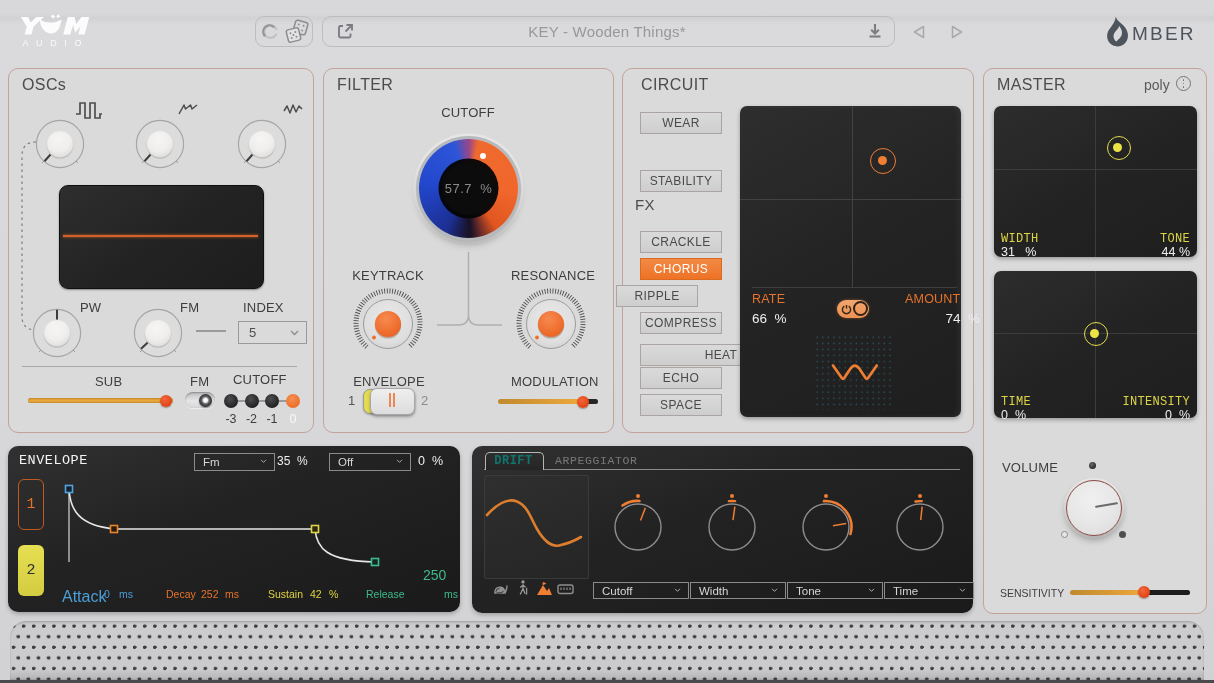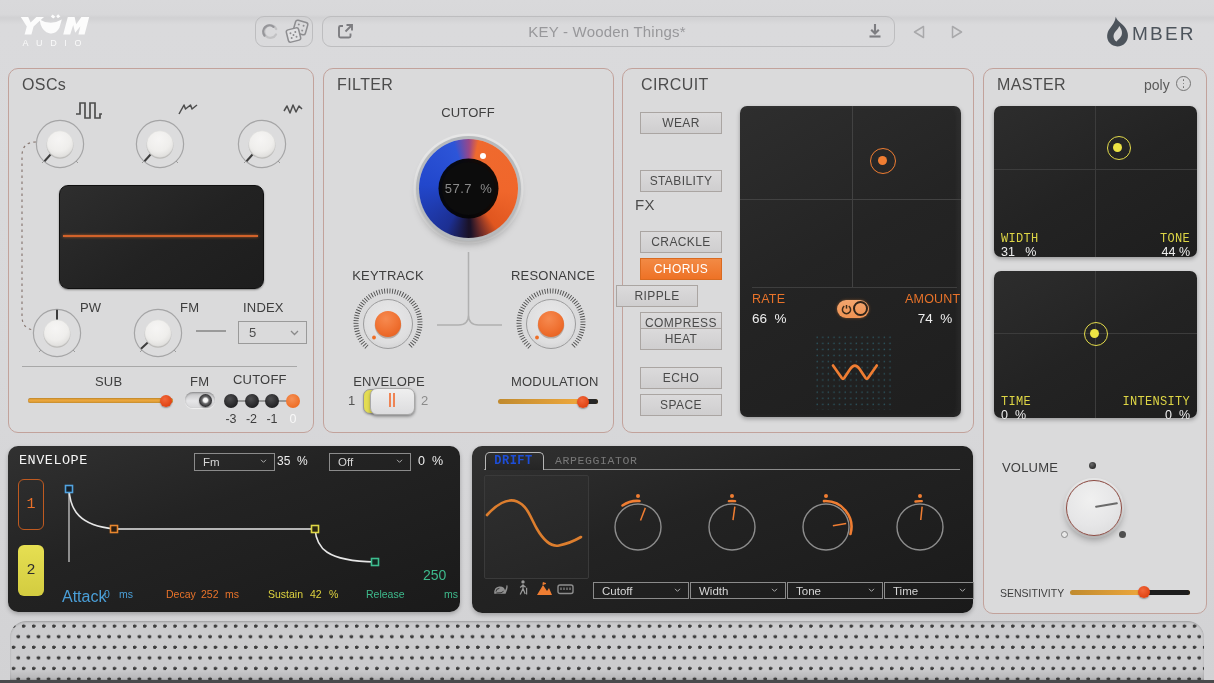--- a/index.html
+++ b/index.html
@@ -247,36 +247,36 @@
 <div class="panel" style="left:622px;top:68px;width:350px;height:363px;"></div>
 <div class="ptitle" style="left:641px;top:76px;">CIRCUIT</div>
 <div id="circuit-content">
   <div class="btn" style="left:640px;top:112px;width:80px;height:20px;">WEAR</div>
   <div class="btn" style="left:640px;top:139px;width:80px;height:20px;margin-top:31px;">STABILITY</div>
   <div class="ptitle" style="left:635px;top:196px;font-size:15px;">FX</div>
   <div class="btn" style="left:640px;top:231px;width:80px;height:20px;">CRACKLE</div>
   <div class="btn" style="left:640px;top:258px;width:80px;height:20px;background:linear-gradient(180deg,#f28a45,#ee7226);border-color:#d96a20;color:#fff;">CHORUS</div>
   <div class="btn" style="left:616px;top:285px;width:80px;height:20px;">RIPPLE</div>
   <div class="btn" style="left:640px;top:312px;width:80px;height:20px;">COMPRESS</div>
-  <div class="btn" style="left:640px;top:328px;width:80px;height:20px;">HEAT</div>
+  <div class="btn" style="left:640px;top:344px;width:80px;height:20px;padding-left:40px;">HEAT</div>
   <div class="btn" style="left:640px;top:367px;width:80px;height:20px;">ECHO</div>
   <div class="btn" style="left:640px;top:394px;width:80px;height:20px;">SPACE</div>
 
   <div class="abs" style="left:740px;top:106px;width:221px;height:311px;border-radius:7px;background:linear-gradient(150deg,#2e2e2e,#242424 45%,#1e1e1e);box-shadow:0 2px 4px rgba(0,0,0,.3), inset -3px 0 6px rgba(255,255,255,.05);"></div>
   <div class="abs" style="left:852px;top:106px;width:1px;height:181px;background:#424242;"></div>
   <div class="abs" style="left:740px;top:199px;width:221px;height:1px;background:#424242;"></div>
 
   <div class="abs" style="left:870px;top:148px;width:24px;height:24px;border-radius:50%;border:1.6px solid #ef7d32;"></div>
   <div class="abs" style="left:877.5px;top:155.5px;width:9px;height:9px;border-radius:50%;background:#ef7d32;"></div>
 
   <div class="abs" style="left:752px;top:287px;width:205px;height:1px;background:#3e3e3e;"></div>
   <div class="abs" style="left:752px;top:292px;font-size:12.5px;color:#e8732a;letter-spacing:.2px;">RATE</div>
   <div class="abs" style="left:752px;top:311px;font-size:13.5px;color:#eee;">66&nbsp;&nbsp;%</div>
   <div class="abs" style="left:905px;top:292px;width:52px;text-align:right;font-size:12.5px;color:#e8732a;letter-spacing:.2px;">AMOUNT</div>
-  <div class="abs" style="left:909px;top:311px;width:52px;text-align:center;font-size:13.5px;color:#eee;">74&nbsp;&nbsp;%</div>
+  <div class="abs" style="left:928px;top:311px;width:52px;text-align:right;font-size:13.5px;color:#eee;">74&nbsp;&nbsp;%</div>
 
   <div class="abs" style="left:837px;top:299.5px;width:32px;height:18px;border-radius:10px;background:linear-gradient(180deg,#f2a56e,#ef9252);box-shadow:0 0 3px rgba(240,140,60,.45);"></div>
   <svg class="abs" style="left:841px;top:303.5px" width="11" height="11" viewBox="0 0 11 11">
     <path d="M5.5 1 V4.6" stroke="#3c2a18" stroke-width="1.5" fill="none"></path>
     <path d="M3.3 2.2 A4.1 4.1 0 1 0 7.7 2.2" stroke="#3c2a18" stroke-width="1.5" fill="none"></path>
   </svg>
   <div class="abs" style="left:852.5px;top:301px;width:15px;height:15px;border-radius:50%;border:2px solid #30241a;box-sizing:border-box;"></div>
 
   <svg class="abs" style="left:816px;top:336px" width="78" height="74" viewBox="0 0 78 74">
     <defs>
@@ -373,21 +373,21 @@
   <div class="abs" style="left:366px;top:588px;font-size:10.5px;color:#3eba8c;">Release</div>
   <div class="abs" style="left:423px;top:567px;font-size:14px;color:#3eba8c;">250</div>
   <div class="abs" style="left:444px;top:588px;font-size:10.5px;color:#3eba8c;">ms</div>
 </div>
 
 <div class="dark" style="left:472px;top:446px;width:501px;height:167px;"></div>
 <div id="drift-content">
 
   <div class="abs" style="left:484px;top:469px;width:476px;height:1px;background:#8a8a8a;"></div>
   <div class="abs" style="left:485px;top:452px;width:57px;height:17px;border:1px solid #b5b5b5;border-bottom:none;border-radius:5px 5px 0 0;background:linear-gradient(180deg,#2e2e2e,#252525);"></div>
-  <div class="abs mono" style="left:485px;top:454px;width:57px;text-align:center;font-size:12px;font-weight:bold;color:#1d4ed8;letter-spacing:.5px;">DRIFT</div>
+  <div class="abs mono" style="left:485px;top:454px;width:57px;text-align:center;font-size:12px;font-weight:bold;color:#0f766e;letter-spacing:.5px;">DRIFT</div>
   <div class="abs mono" style="left:555px;top:454px;font-size:11.5px;color:#787878;letter-spacing:.6px;">ARPEGGIATOR</div>
 
   <div class="abs" style="left:484px;top:475px;width:103px;height:102px;background:linear-gradient(160deg,#2f2f2f,#252525);border:1px solid #3a3a3a;border-radius:2px;"></div>
   <svg class="abs" style="left:484px;top:475px" width="103" height="102" viewBox="0 0 103 102">
     <path d="M3 40 C14 28 24 23 33 26.5 C44 31 47 44 53 54 C60 66 67 72 75 70.5 C83 69 90 66 97 62" fill="none" stroke="#dd7e2e" stroke-width="2.6" stroke-linecap="round"></path>
   </svg>
 
   <svg class="abs" style="left:493px;top:583px" width="16" height="12" viewBox="0 0 16 12">
     <path d="M1.2 10.8 Q0.8 4.2 6.2 3.6 Q11.4 3.2 12 7.4 L13 5.2 Q13.6 3.8 13.2 2.6 L14.4 2.2 Q15.2 4.4 14.2 6.4 L12.6 10.8 Z" fill="#909090"></path>
     <path d="M3 8.6 Q3 5.6 6.4 5.4 M3.4 10 Q9 10.4 10.6 8.2" fill="none" stroke="#2a2a2a" stroke-width="0.9"></path>

